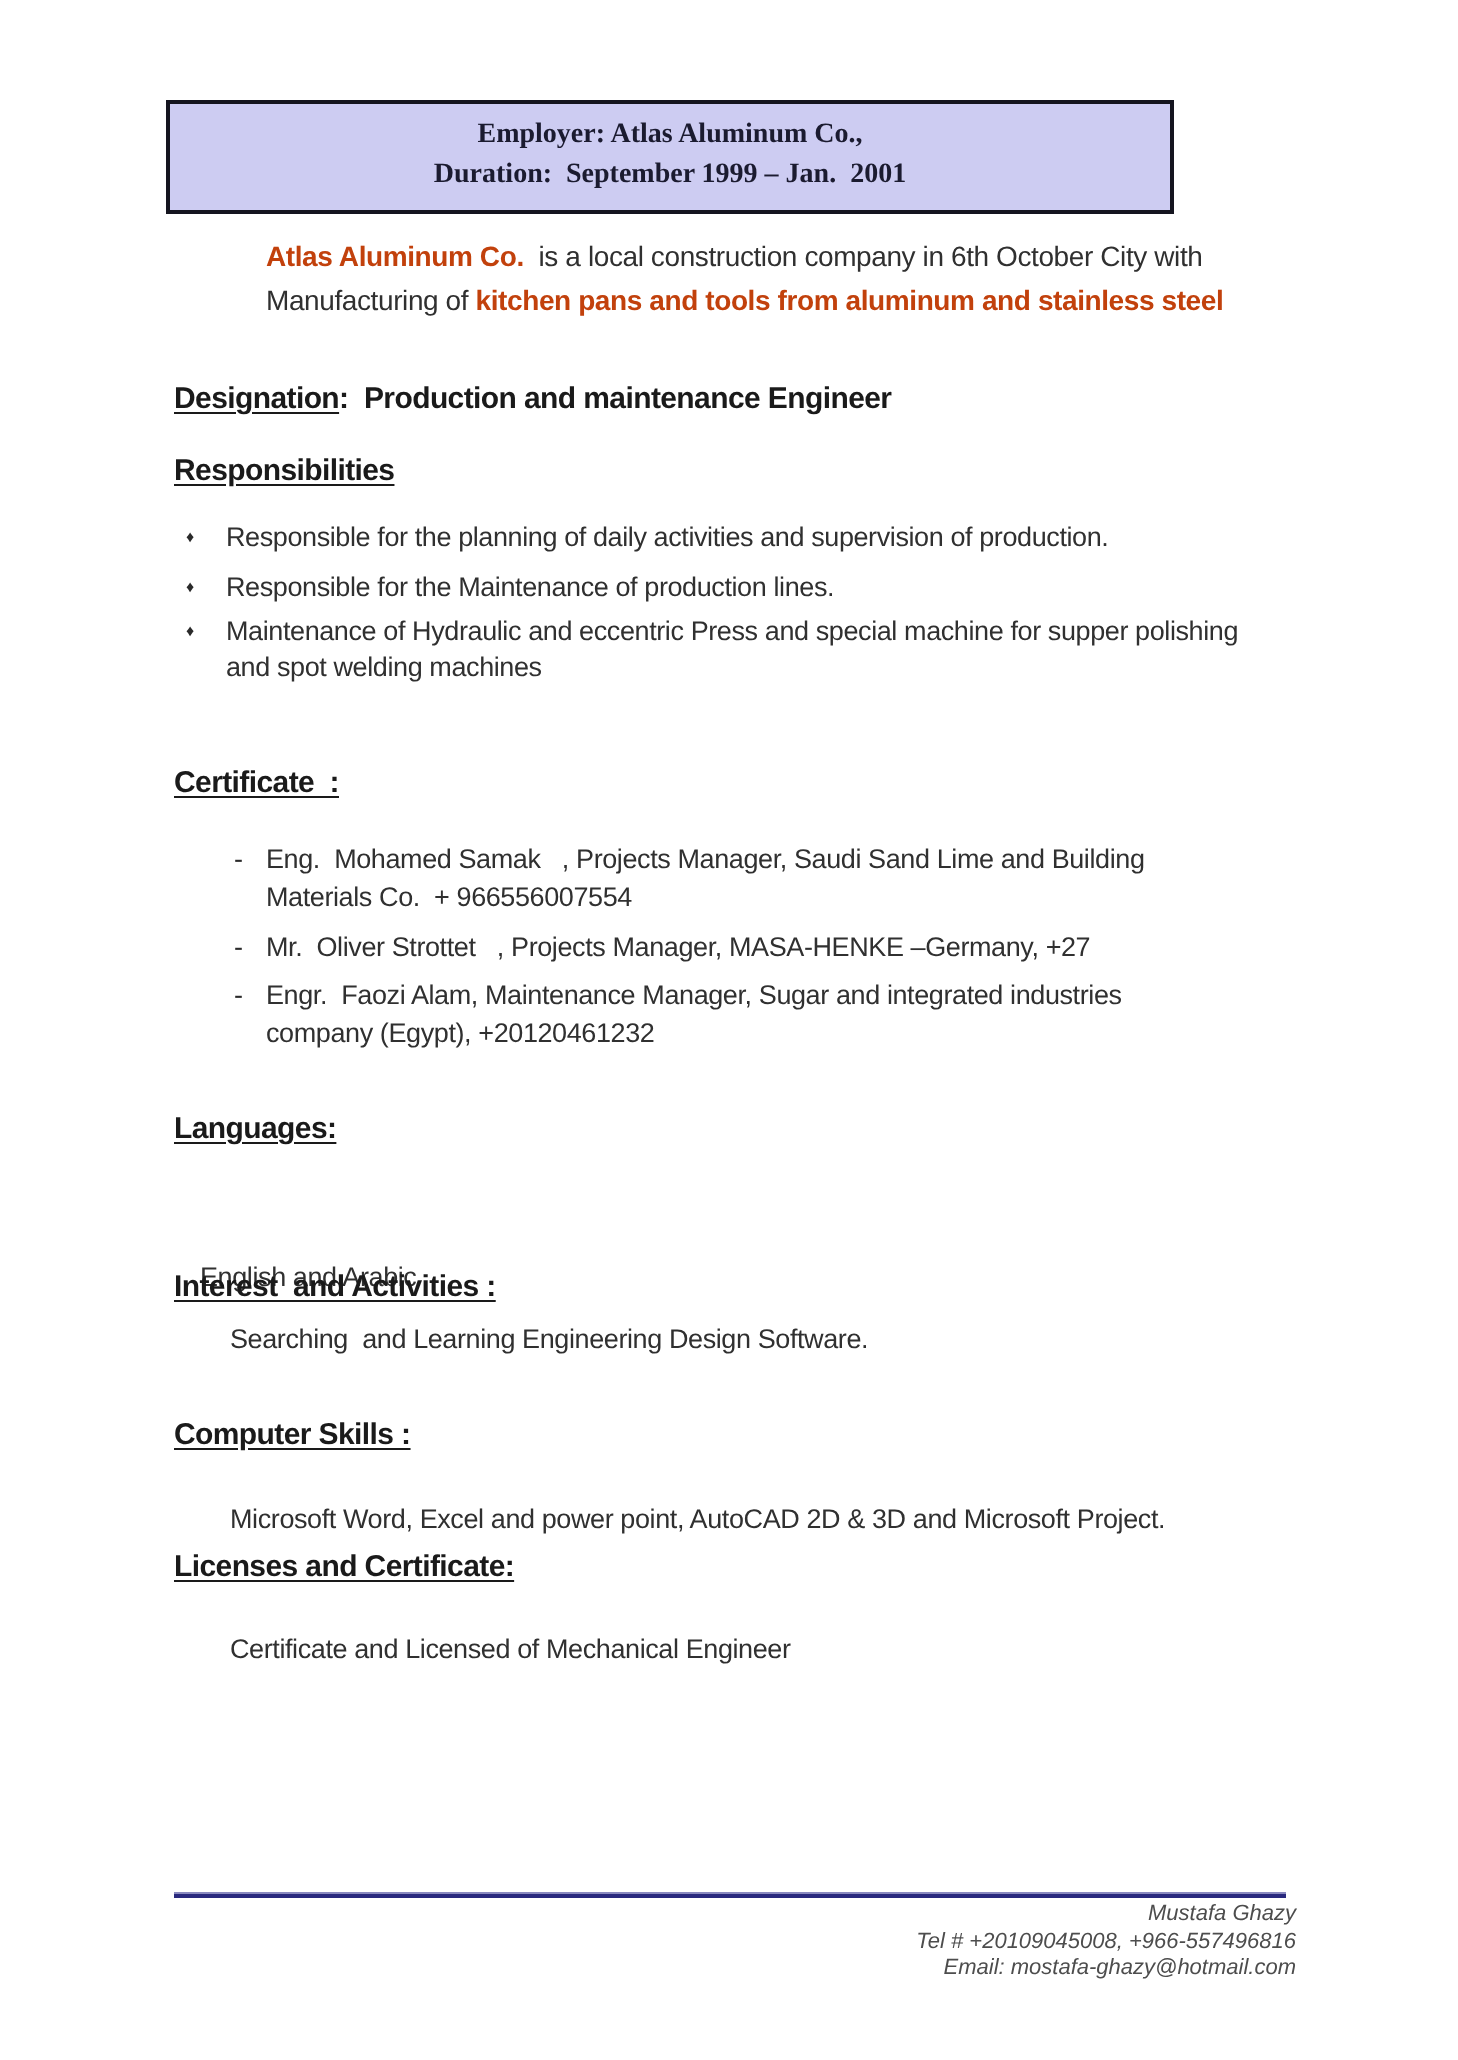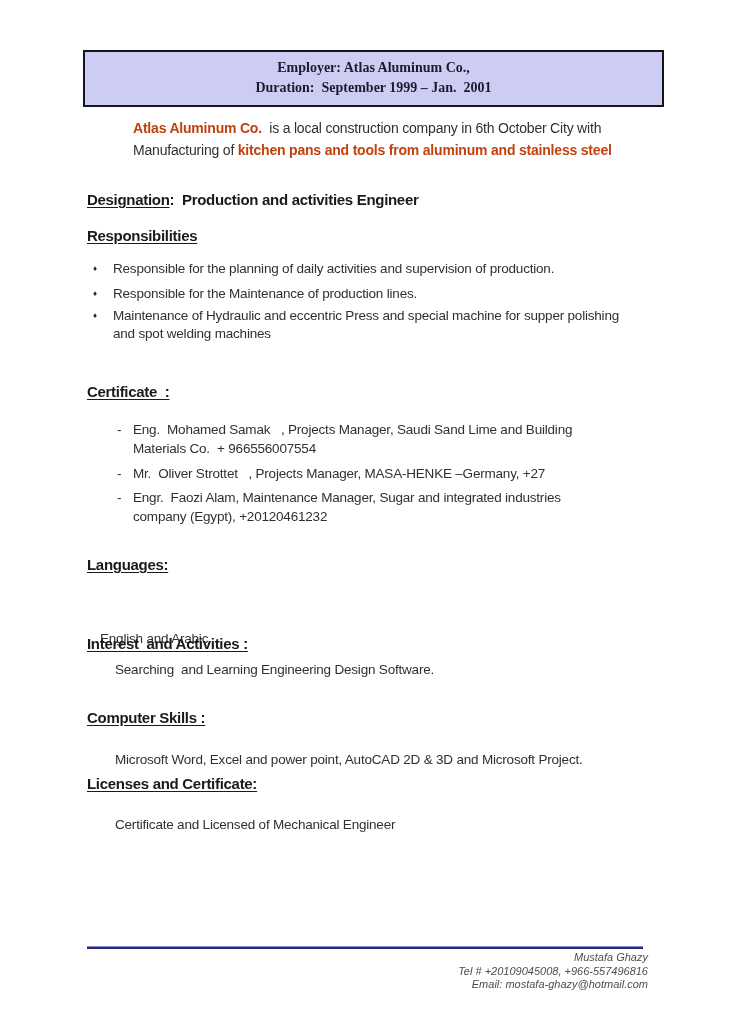--- a/index.html
+++ b/index.html
@@ -17,21 +17,21 @@
     width:729px;height:1030px;
     background:#ffffff;
     font-family:"Liberation Sans","DejaVu Sans",sans-serif;
     color:var(--body-text);
     overflow:hidden;
   }
   .pre{white-space:pre-wrap;}
   
   .header-box{
     position:absolute;left:83px;top:50px;
-    width:581px;height:57px;
+    width:504px;height:57px;
     background:var(--box-bg);
     border:2px solid var(--box-border);
     text-align:center;
     font-family:"Liberation Serif","DejaVu Serif",serif;
     font-weight:bold;
     font-size:14px;line-height:20px;
     color:#1b1b30;
     padding-top:6px;
   }
   
@@ -91,21 +91,21 @@
     <div class="pre">Employer: Atlas Aluminum Co.,</div>
     <div class="pre">Duration:  September 1999 – Jan.  2001</div>
   </div>
 
   <div class="intro">
     <div><b class="pre">Atlas Aluminum Co.</b><span class="pre">  is a local construction company in 6th October City with</span></div>
     <div><span class="pre">Manufacturing of </span><b class="pre">kitchen pans and tools from aluminum and stainless steel</b></div>
   </div>
 
   <div class="heading" style="top:191px;">
-    <span class="u pre">Designation</span><span class="pre">:  Production and activities Engineer</span>
+    <span class="u pre">Designation</span><span class="pre">:  Production and maintenance Engineer</span>
   </div>
 
   <div class="heading" style="top:227px;">
     <span class="u pre">Responsibilities</span>
   </div>
 
   <div class="bullet-item" style="top:260px;">
     <span class="bullet-glyph">♦</span>
     <span class="pre">Responsible for the planning of daily activities and supervision of production.</span>
   </div>

